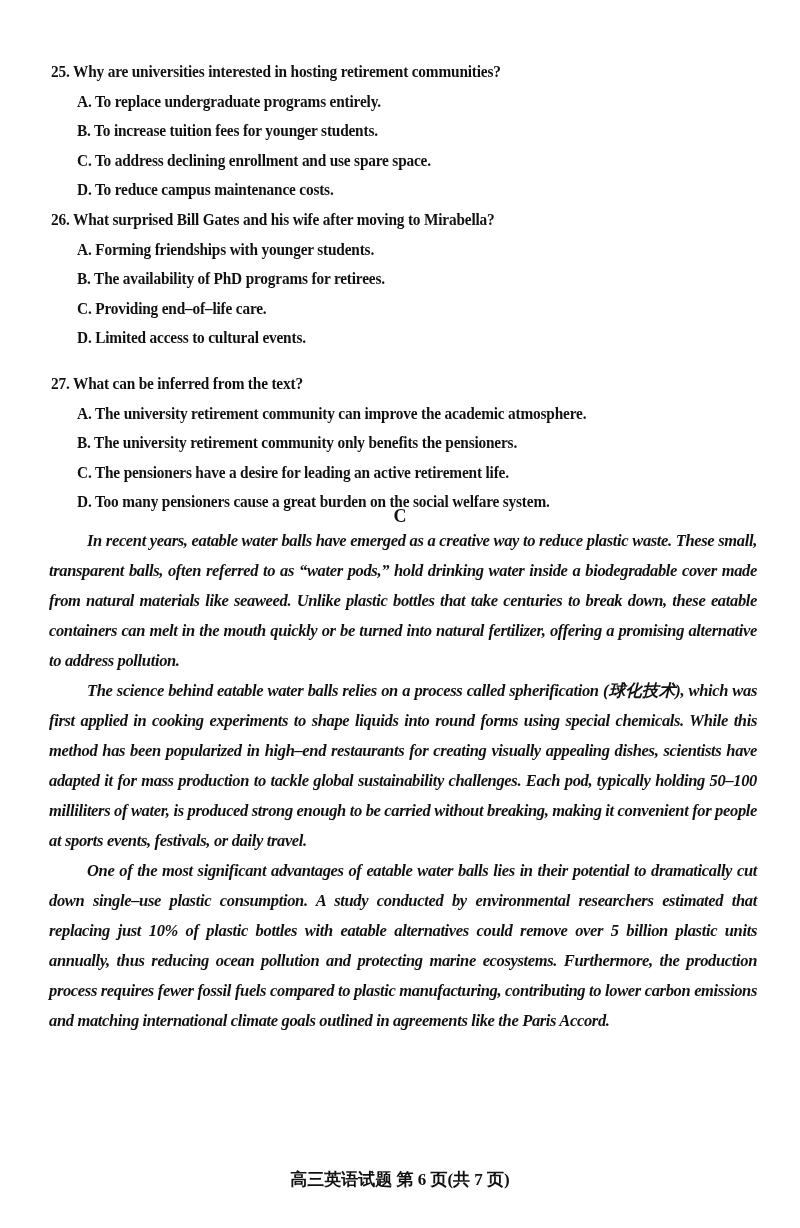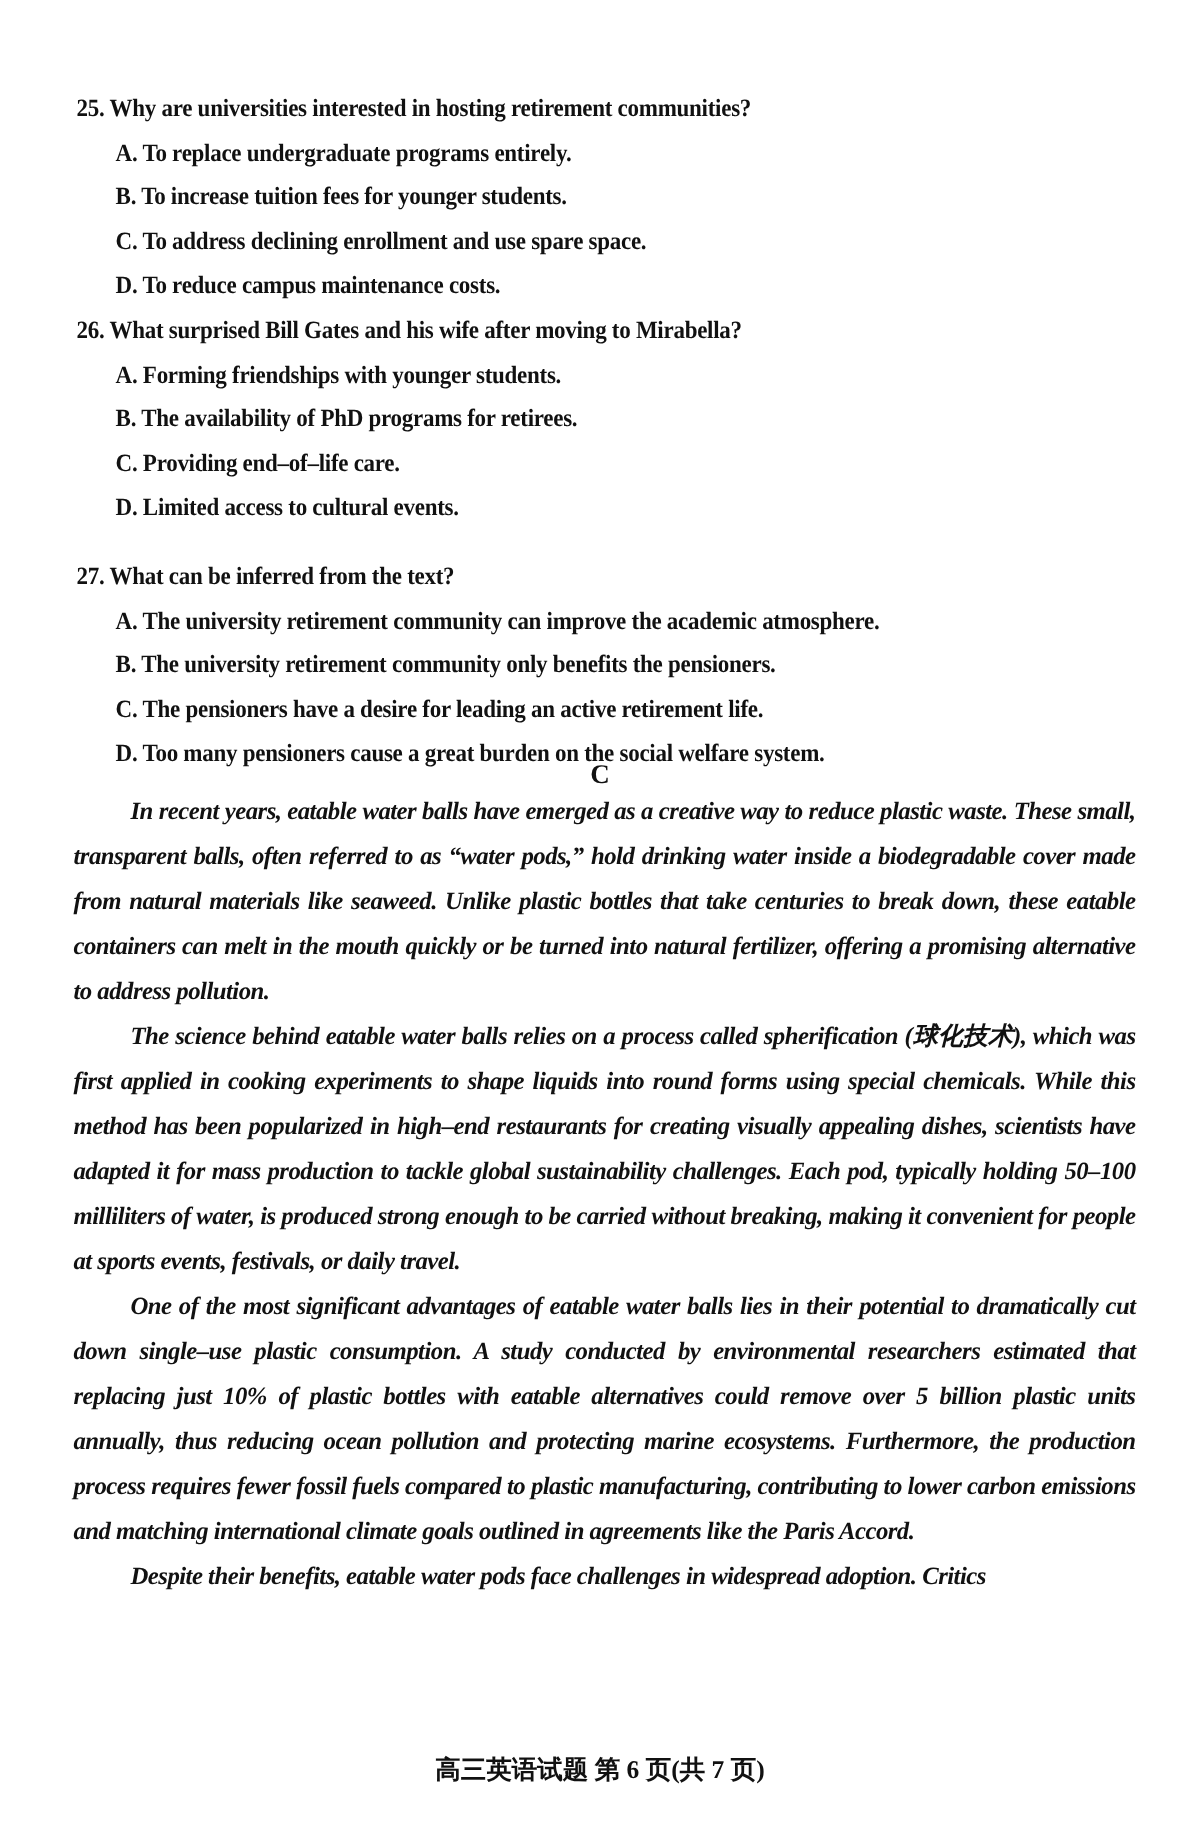--- a/index.html
+++ b/index.html
@@ -61,17 +61,16 @@
     <div class="q-opt">C. The pensioners have a desire for leading an active retirement life.</div>
     <div class="q-opt">D. Too many pensioners cause a great burden on the social welfare system.</div>
   </div>
 
   <div class="section-letter">C</div>
 
   <div class="passage" style="top:526px;font-style:italic;">
     <p class="para">In recent years, eatable water balls have emerged as a creative way to reduce plastic waste. These small, transparent balls, often referred to as “water pods,” hold drinking water inside a biodegradable cover made from natural materials like seaweed. Unlike plastic bottles that take centuries to break down, these eatable containers can melt in the mouth quickly or be turned into natural fertilizer, offering a promising alternative to address pollution.</p>
     <p class="para">The science behind eatable water balls relies on a process called spherification (球化技术), which was first applied in cooking experiments to shape liquids into round forms using special chemicals. While this method has been popularized in high–end restaurants for creating visually appealing dishes, scientists have adapted it for mass production to tackle global sustainability challenges. Each pod, typically holding 50–100 milliliters of water, is produced strong enough to be carried without breaking, making it convenient for people at sports events, festivals, or daily travel.</p>
     <p class="para">One of the most significant advantages of eatable water balls lies in their potential to dramatically cut down single–use plastic consumption. A study conducted by environmental researchers estimated that replacing just 10% of plastic bottles with eatable alternatives could remove over 5 billion plastic units annually, thus reducing ocean pollution and protecting marine ecosystems. Furthermore, the production process requires fewer fossil fuels compared to plastic manufacturing, contributing to lower carbon emissions and matching international climate goals outlined in agreements like the Paris Accord.</p>
-    <p class="para">Despite their benefits, eatable water pods face challenges in widespread adoption. Critics</p>
   </div>
 
   <div class="footer">高三英语试题 第 6 页(共 7 页)</div>
 </div>
 
 </body></html>

